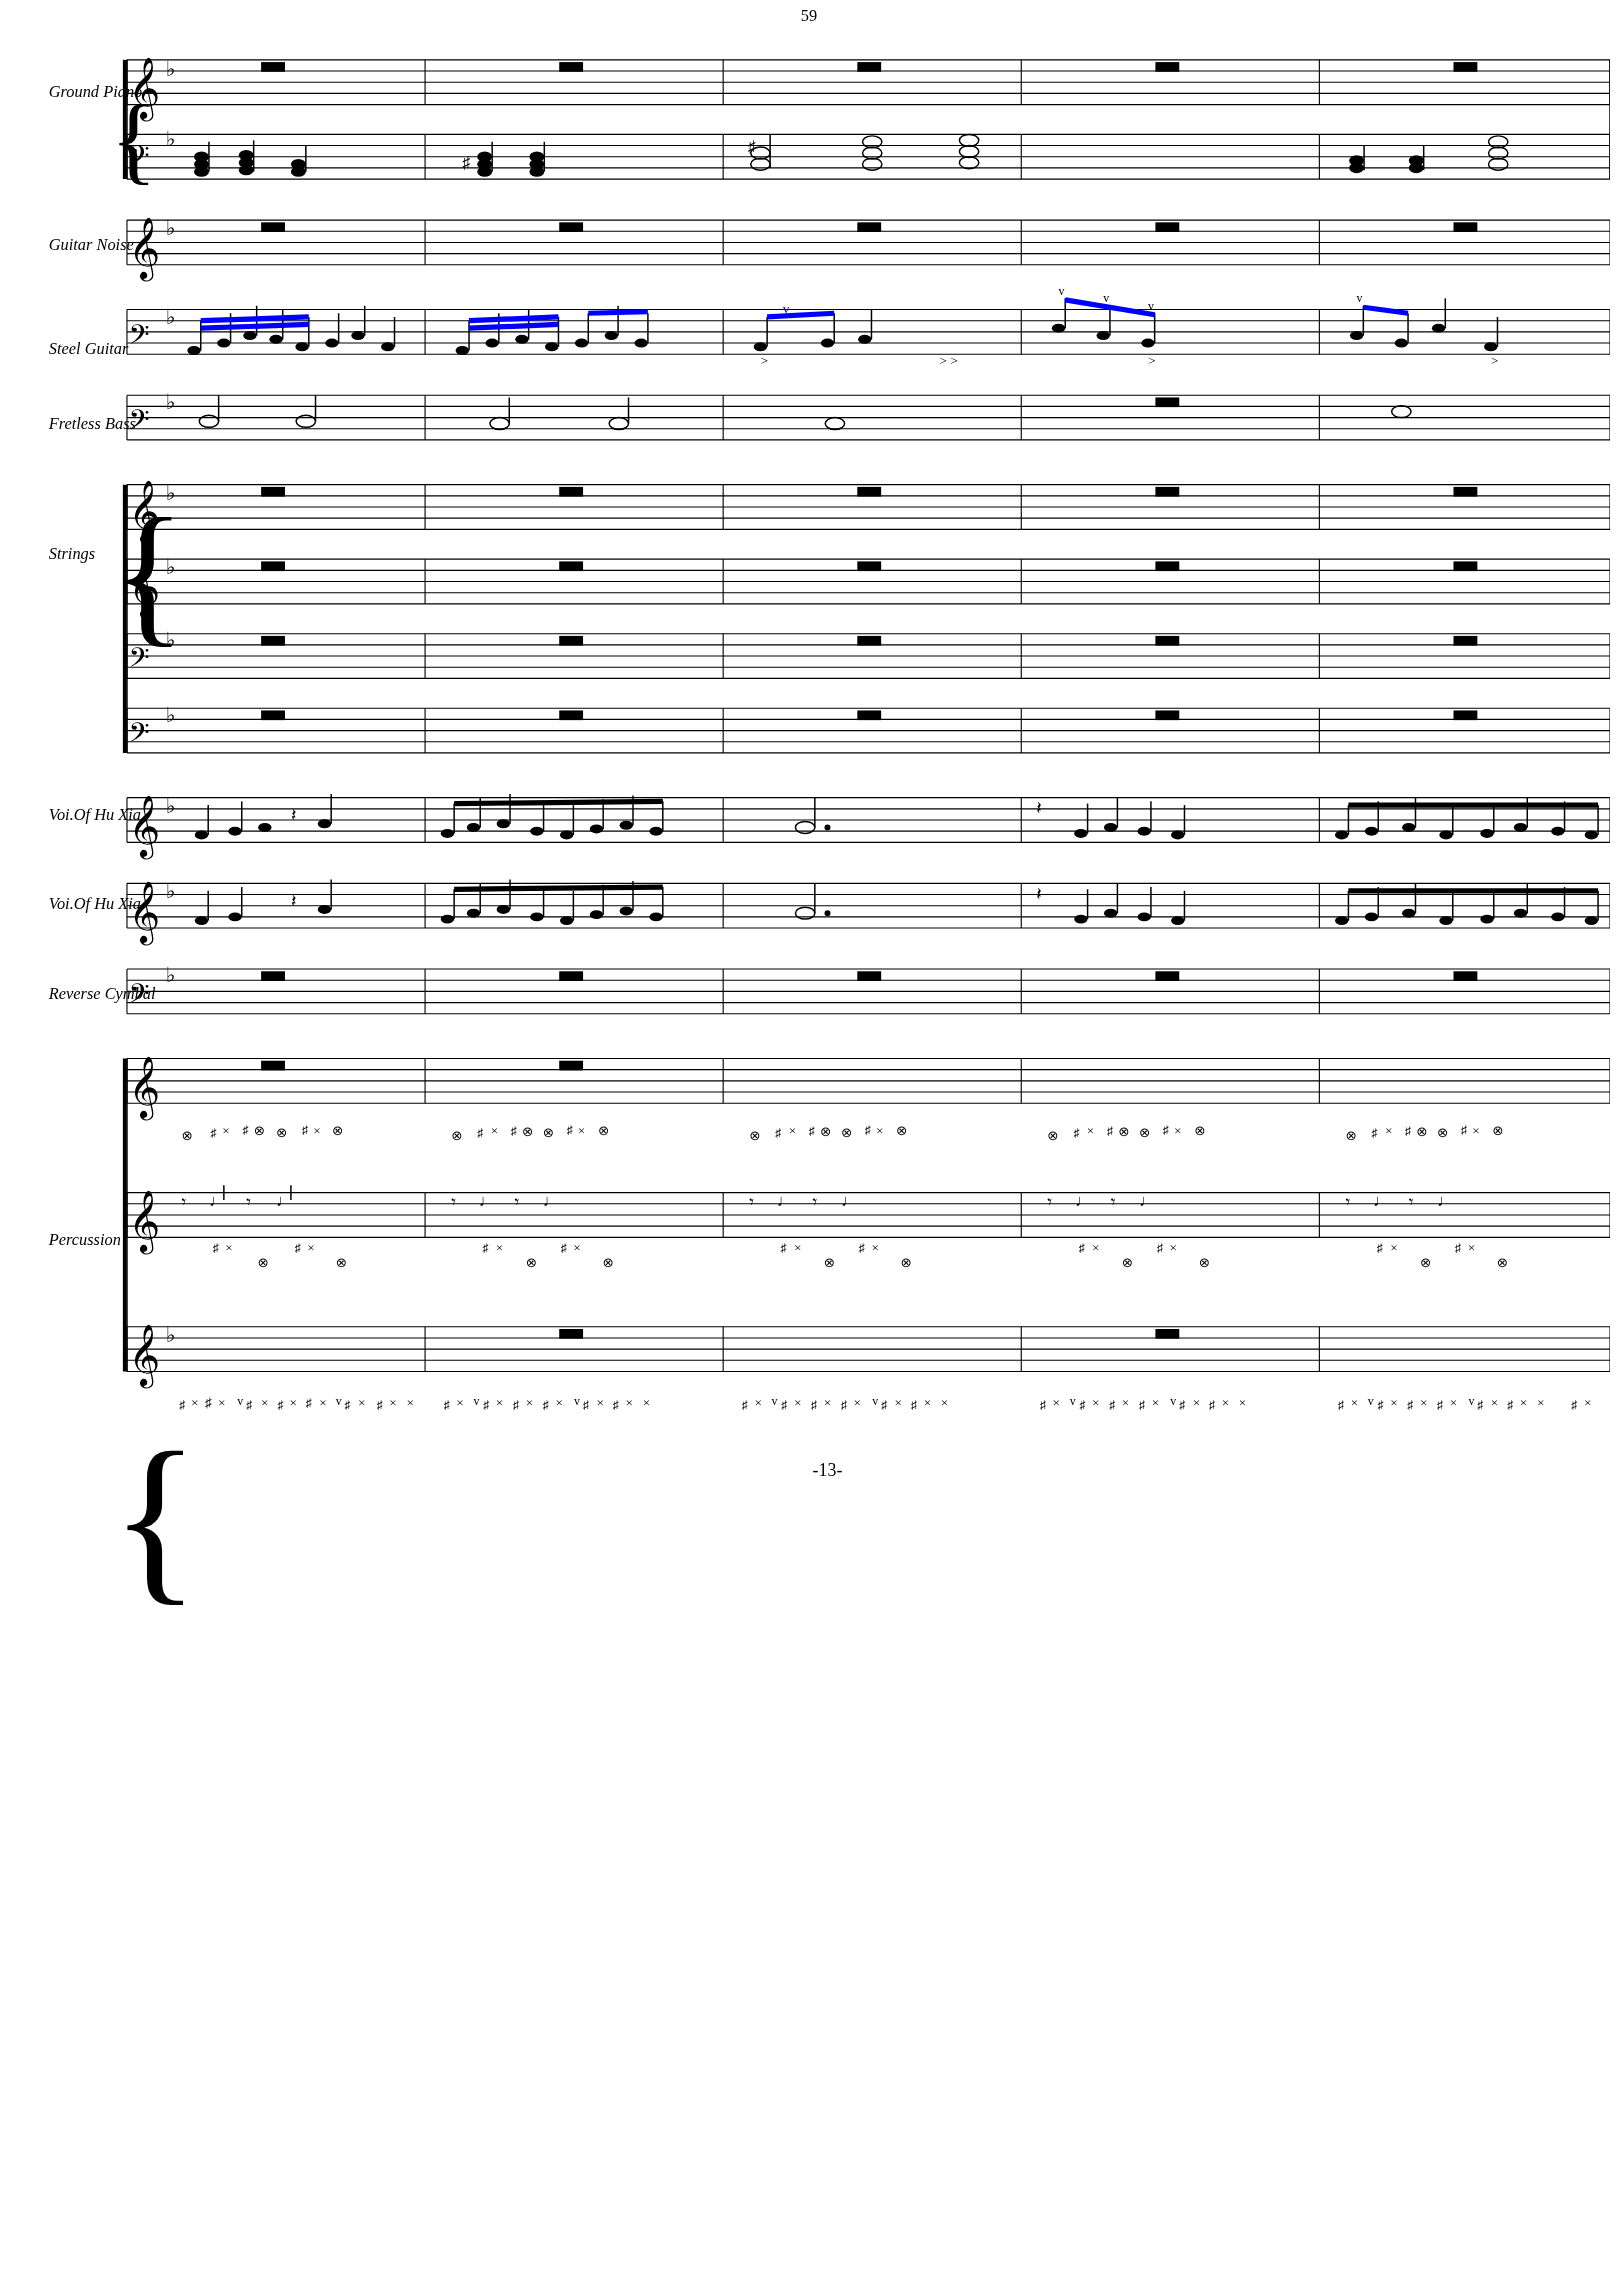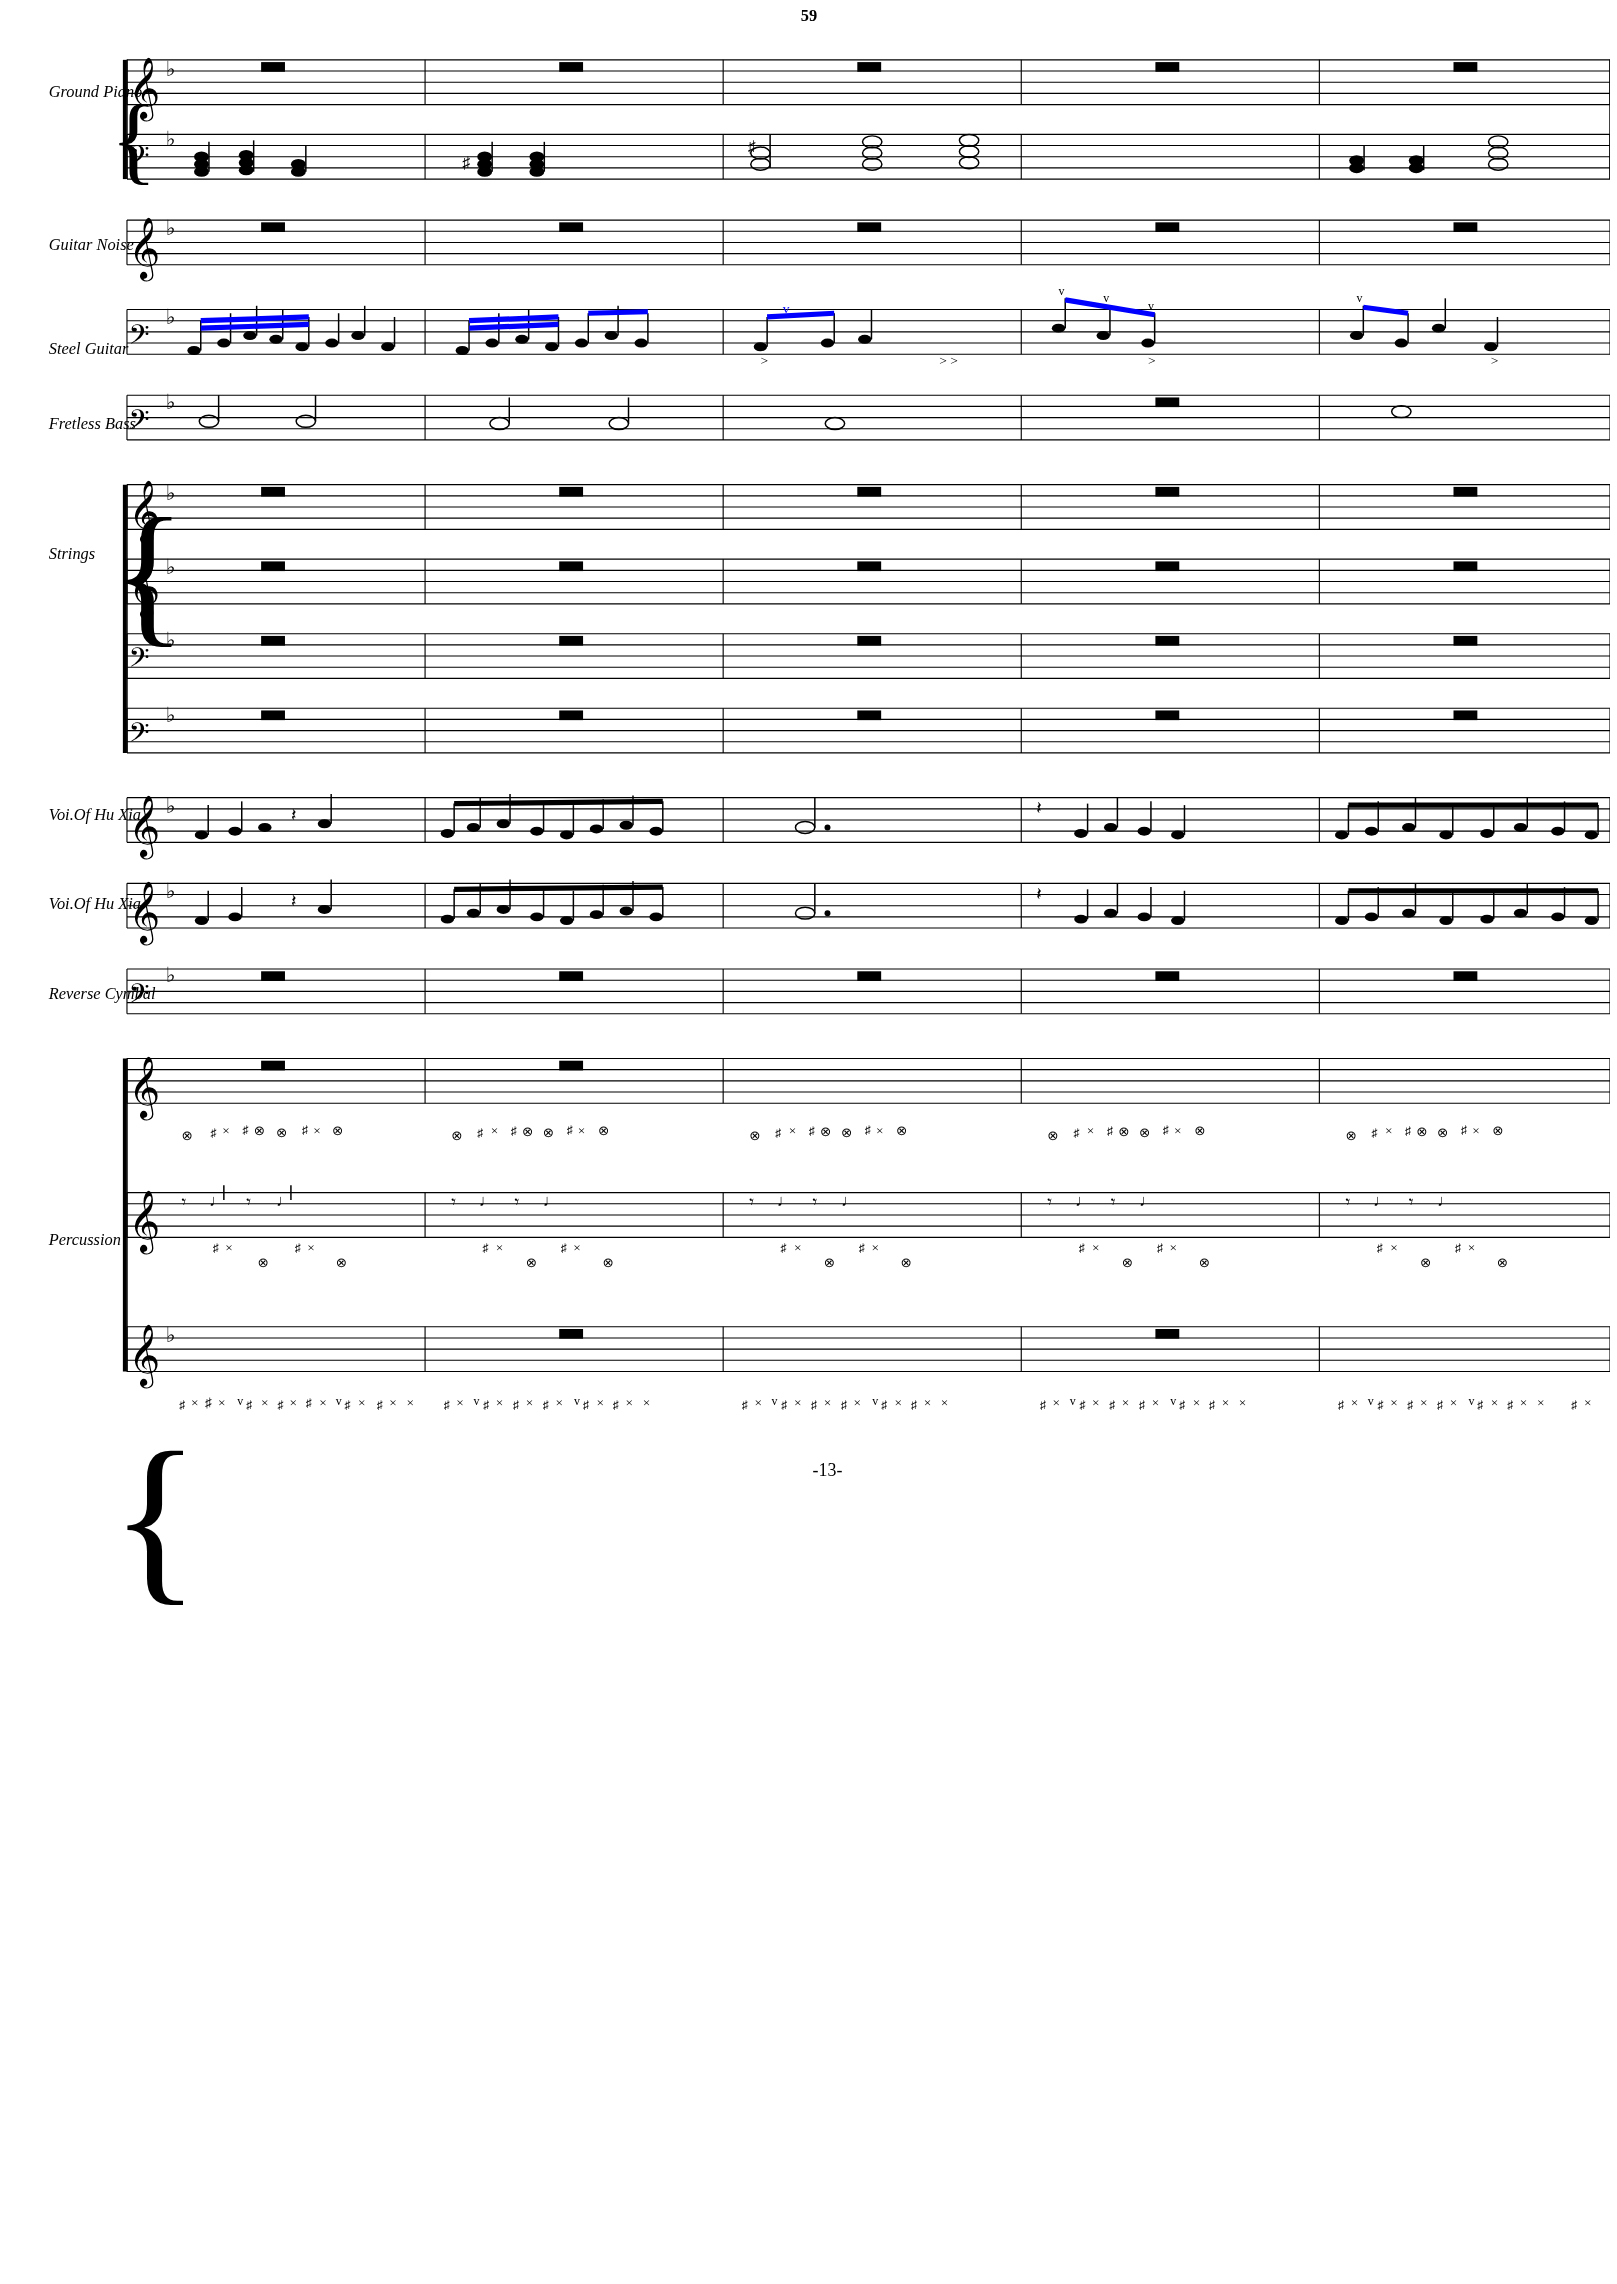--- a/index.html
+++ b/index.html
@@ -20,21 +20,20 @@
       padding: 15px 45px 45px 45px;
     }
 
     .page-number {
       position: absolute;
       top: 6px;
       left: 50%;
       transform: translateX(-50%);
       font-size: 16.4px;
       color: #000;
-      font-weight: bold;
     }
 
     text {
       font-family: 'Times New Roman', serif;
     }
   </style>
 </head>
 <body>
 
 <div class="page">

